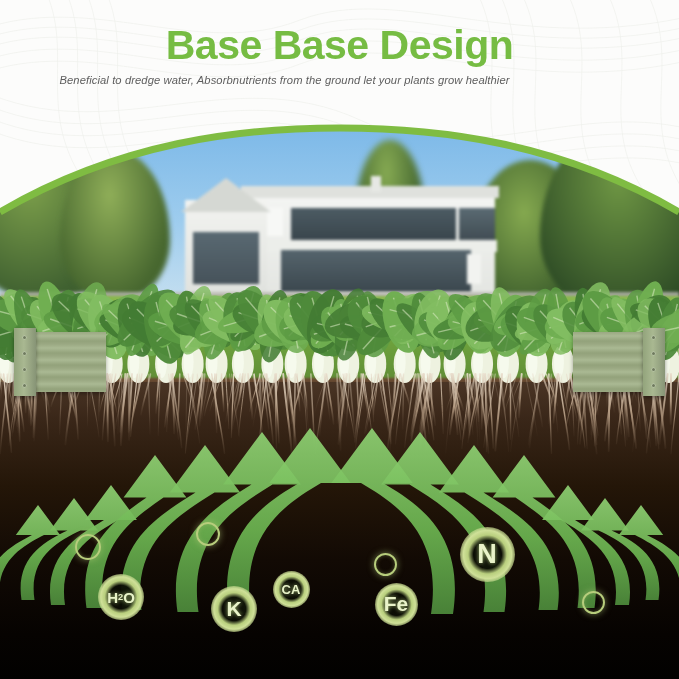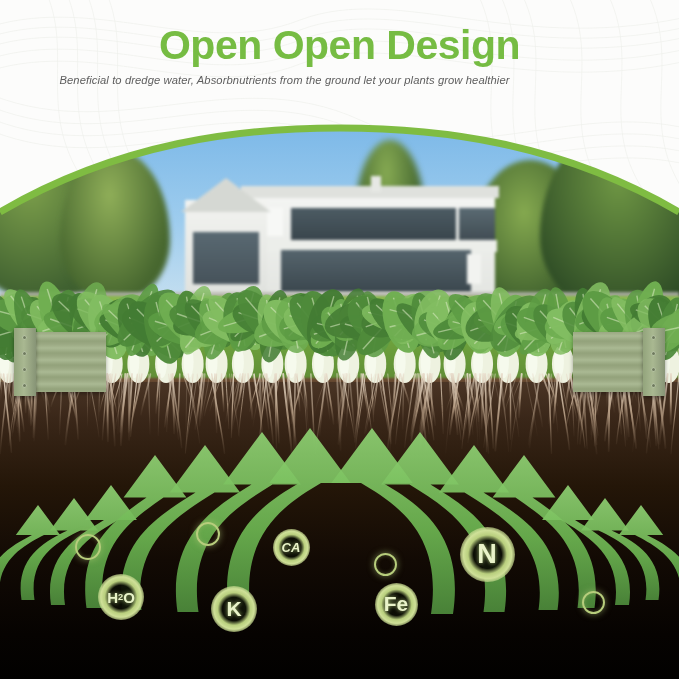--- a/index.html
+++ b/index.html
@@ -163,21 +163,21 @@
       <path d="M470,-20 C 520,60 460,120 520,200"></path>
       <path d="M492,-20 C 542,60 482,120 542,200"></path>
       <path d="M514,-20 C 564,60 504,120 564,200"></path>
       <path d="M560,-20 C 610,60 550,120 610,200"></path>
       <path d="M600,-20 C 650,60 590,120 650,200"></path>
       <path d="M640,-20 C 690,60 630,120 690,200"></path>
     </g>
   </svg>
 
   <div class="header">
-    <div class="title">Open Open Design</div>
+    <div class="title">Base Base Design</div>
     <div class="subtitle">Beneficial to dredge water, Absorbnutrients from the ground let your plants grow healthier</div>
   </div>
 
   <div class="arch-wrap">
     <div class="photo-clip">
 
       <div class="sky"></div>
       <div class="tree l1"></div>
       <div class="tree l2"></div>
       <div class="tree c1"></div>
@@ -972,21 +972,21 @@
         <path d="M577.5,608 C586.5,543.74 546.1,519.26 515.5,497.5 L492.55,497.5 L524,455 L555.45,497.5 L532.5,497.5 C563.1,519.26 603.5,543.74 594.5,608 Z" opacity="0.92"></path>
         <path d="M615,605 C622.5,554.6 586.5,535.4 561,520 L542.1,520 L568,485 L593.9,520 L575,520 C600.5,535.4 636.5,554.6 629,605 Z" opacity="0.92"></path>
         <path d="M645.5,600 C652,557.16 620.6,540.84 598.5,530.5 L580.95,530.5 L605,498 L629.05,530.5 L611.5,530.5 C633.6,540.84 665,557.16 658.5,600 Z" opacity="0.92"></path>
         <path d="M680,600 C685.5,560.1 653.7,544.9 635,535 L618.8,535 L641,505 L663.2,535 L647,535 C665.7,544.9 697.5,560.1 692,600 Z" opacity="0.92"></path>
       </g>
   </svg>
 
   <div id="badges-layer">
       <div class="badge" style="left: 98px; top: 574px; width: 46px; height: 46px; font-size: 15px;">H<sub>2</sub>O</div>
       <div class="badge" style="left: 211px; top: 586px; width: 46px; height: 46px; font-size: 21px;">K</div>
-      <div class="badge" style="left: 272.5px; top: 529px; width: 37px; height: 37px; font-size: 13px; font-style: italic;">CA</div>
+      <div class="badge" style="left: 272.5px; top: 571px; width: 37px; height: 37px; font-size: 13px;">CA</div>
       <div class="badge" style="left: 374.5px; top: 582.5px; width: 43px; height: 43px; font-size: 21px;">Fe</div>
       <div class="badge" style="left: 459.5px; top: 526.5px; width: 55px; height: 55px; font-size: 27px;">N</div>
       <div class="ring" style="left: 75px; top: 534px; width: 22px; height: 22px;"></div>
       <div class="ring" style="left: 196px; top: 522px; width: 20px; height: 20px;"></div>
       <div class="ring" style="left: 373.5px; top: 552.5px; width: 19px; height: 19px;"></div>
       <div class="ring" style="left: 581.5px; top: 590.5px; width: 19px; height: 19px;"></div>
     </div>
 
 </div>
 

